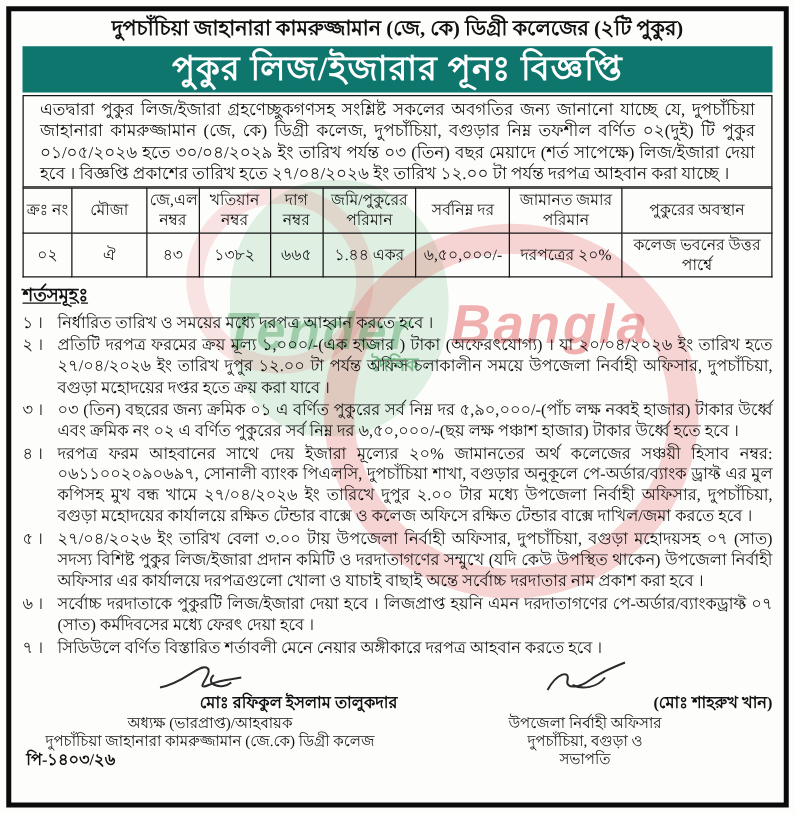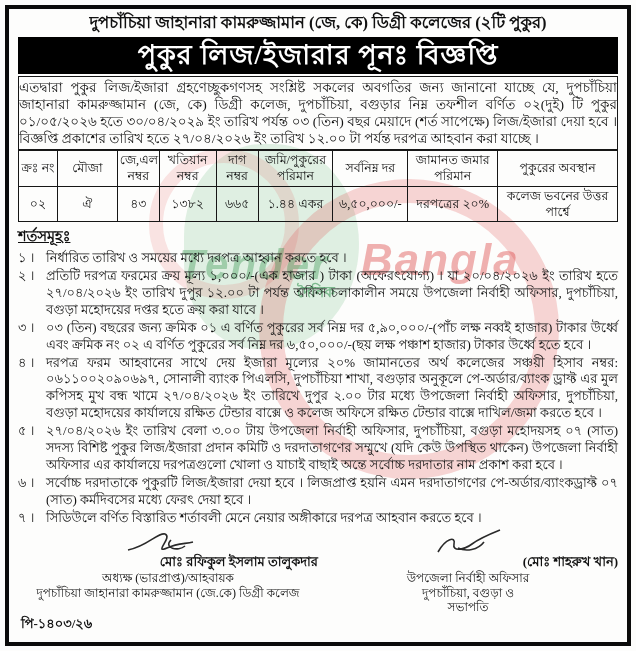--- a/index.html
+++ b/index.html
@@ -27,25 +27,25 @@
     color:rgba(215,50,50,0.38);letter-spacing:2px;font-family:"Liberation Sans",sans-serif;}
   .wm-dainik{left:288px;top:271px;font-size:15px;font-weight:bold;
     color:rgba(40,140,70,0.55);}
   
   .content{position:relative;z-index:1;}
   .doc-title{
     text-align:center;font-weight:bold;font-size:16.5px;line-height:1.25;
     padding:1px 0 3px 0;
   }
   .banner{
-    background:#000000;color:#fff;text-align:center;font-weight:bold;
+    background:#0f766e;color:#fff;text-align:center;font-weight:bold;
     font-size:27px;line-height:36px;height:37px;letter-spacing:1px;
   }
   .intro{
-    border:1.5px solid #161616;margin-top:2px;padding:2px 0;
+    border:1.5px solid #161616;margin-top:2px;padding:2px 13px;
     font-size:13.5px;line-height:1.27;text-align:justify;
   }
   table.grid{
     width:100%;border-collapse:collapse;table-layout:fixed;
   }
   table.grid th,table.grid td{
     border:1.3px solid #161616;text-align:center;vertical-align:middle;
     font-size:12.5px;line-height:1.3;padding:1px 2px;font-weight:normal;
     overflow:hidden;
   }
@@ -56,21 +56,21 @@
   .term{display:flex;margin:0 0 1px 0;}
   .term-num{flex:0 0 28px;font-size:13px;line-height:1.3;}
   .term-text{flex:1;font-size:13px;line-height:1.3;text-align:justify;}
   .signatures{display:flex;margin-top:2px;}
   .sig-block{flex:1;text-align:center;}
   .sig-scribble{height:30px;position:relative;margin-bottom:-4px;}
   .sig-scribble svg{display:block;margin:0 auto;}
   .sig-name{font-weight:bold;font-size:13px;line-height:1.25;text-align:right;}
   .sig-line{font-size:12px;line-height:1.24;}
   .ref-num{
-    position:absolute;left:12px;bottom:7px;font-size:13px;font-weight:bold;z-index:2;
+    position:absolute;left:12px;bottom:23px;font-size:13px;font-weight:bold;z-index:2;
   }
 </style>
 </head>
 <body>
 
 <div class="page">
   <div class="frame">
 
     <div class="wm wm-green-blob"></div>
     <div class="wm wm-ring-small"></div>

